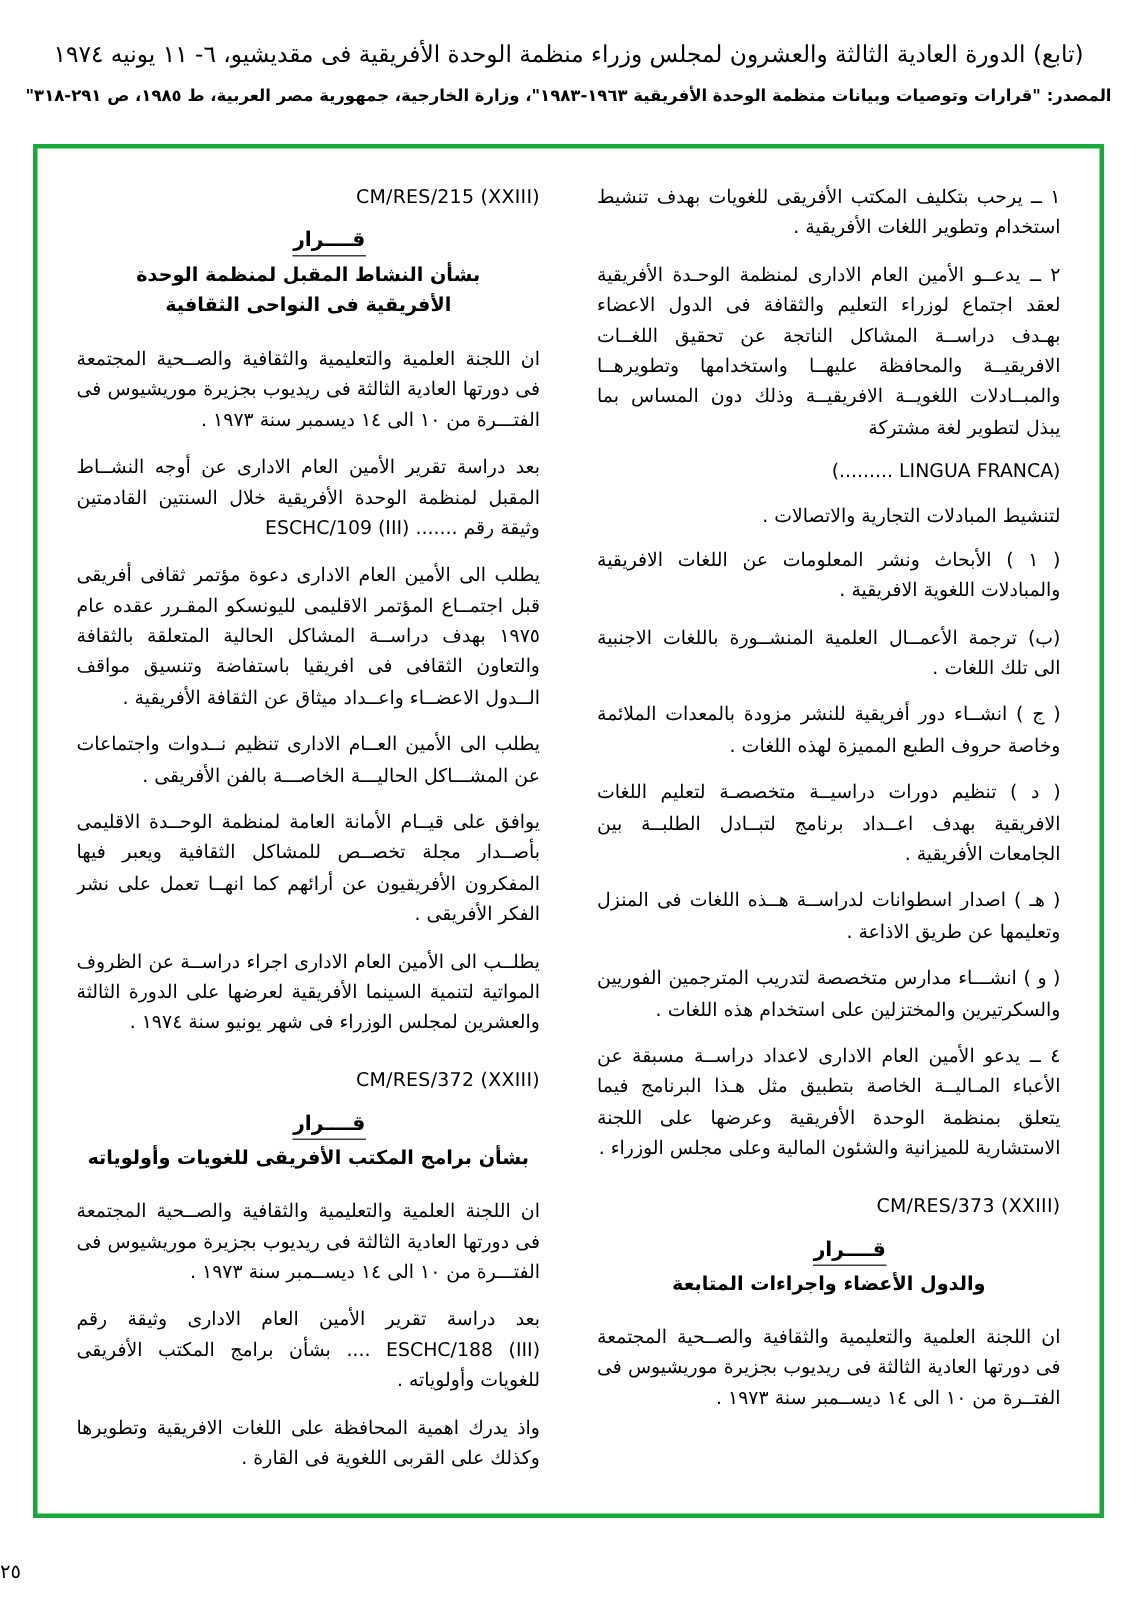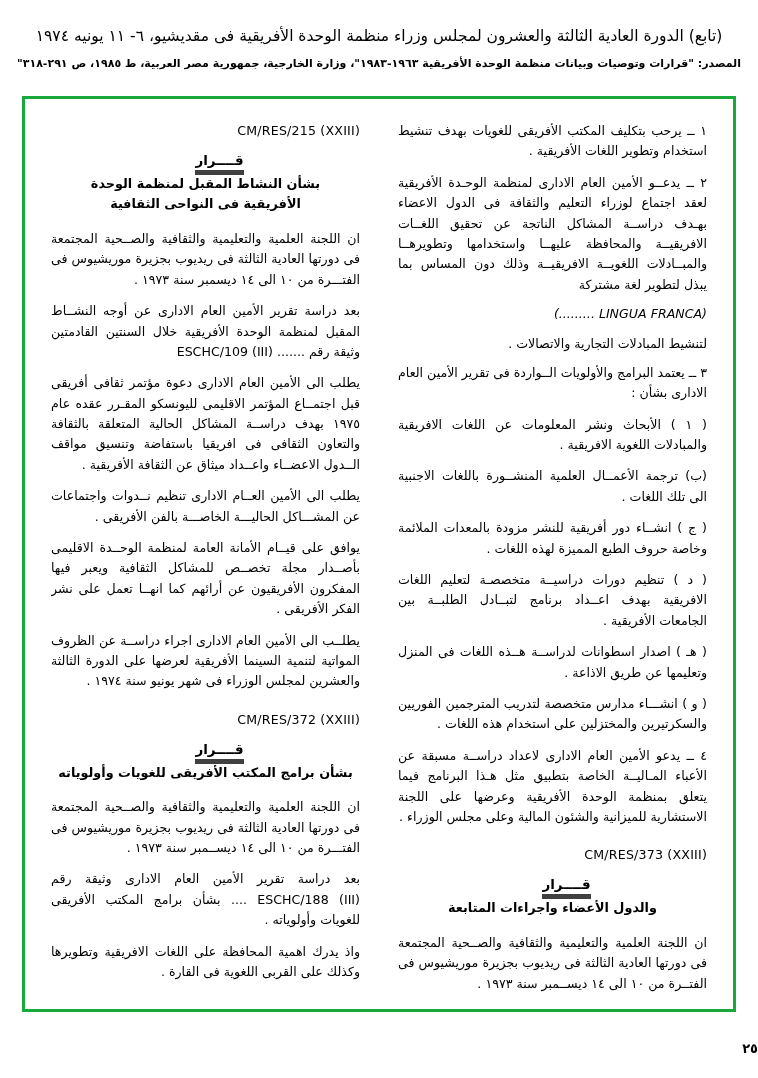--- a/index.html
+++ b/index.html
@@ -84,61 +84,59 @@
     letter-spacing: 0.2px;
   }
   .res-word {
     text-align: center;
     font-size: 13.5px;
     font-weight: bold;
     margin: 0 0 6px 0;
     letter-spacing: 2px;
   }
   .res-word .underline {
-    border-bottom: 5px solid #404040;
+    border-bottom: 1px solid #404040;
     padding-bottom: 2px;
     margin-left: 28px;
   }
   .res-subject {
     text-align: center;
     font-size: 12.8px;
     font-weight: bold;
     line-height: 1.6;
     margin: 6px 0 14px 0;
   }
   .page-number {
     position: absolute;
     bottom: 22px;
     left: 0;
     right: 0;
-    text-align: right;
+    text-align: left;
     font-size: 13px;
-    font-weight: bold;
   }
-  .ltr-inline { direction: ltr; unicode-bidi: embed; font-style: italic; }
+  .ltr-inline { direction: ltr; unicode-bidi: embed; }
 </style>
 </head>
 <body>
 
 <div class="page">
 
   <div class="header-block">
     <div class="doc-title">(تابع) الدورة العادية الثالثة والعشرون لمجلس وزراء منظمة الوحدة الأفريقية فى مقديشيو، ٦- ١١ يونيه ١٩٧٤</div>
     <div class="doc-source">المصدر: "قرارات وتوصيات وبيانات منظمة الوحدة الأفريقية ١٩٦٣-١٩٨٣"، وزارة الخارجية، جمهورية مصر العربية، ط ١٩٨٥، ص ٢٩١-٣١٨"</div>
   </div>
 
   <div class="frame">
     <div class="frame-inner">
 
       <div class="col col-right">
         <p class="par">١ ــ يرحب بتكليف المكتب الأفريقى للغويات بهدف تنشيط استخدام وتطوير اللغات الأفريقية .</p>
         <p class="par tight">٢ ــ يدعــو الأمين العام الادارى لمنظمة الوحـدة الأفريقية لعقد اجتماع لوزراء التعليم والثقافة فى الدول الاعضاء بهـدف دراســة المشاكل الناتجة عن تحقيق اللغــات الافريقيــة والمحافظة عليهــا واستخدامها وتطويرهــا والمبــادلات اللغويــة الافريقيــة وذلك دون المساس بما يبذل لتطوير لغة مشتركة</p>
         <p class="par tight ltr-inline" style="text-align:right;">(LINGUA FRANCA .........)</p>
         <p class="par tight">لتنشيط المبادلات التجارية والاتصالات .</p>
-        <p class="par">٣ ــ يعتمد البرامج والأولويات الــواردة فى تقرير الأمين العام الادارى بشأن :</p>
         <p class="par">( ١ ) الأبحاث ونشر المعلومات عن اللغات الافريقية والمبادلات اللغوية الافريقية .</p>
         <p class="par">(ب) ترجمة الأعمــال العلمية المنشــورة باللغات الاجنبية الى تلك اللغات .</p>
         <p class="par">( ج ) انشــاء دور أفريقية للنشر مزودة بالمعدات الملائمة وخاصة حروف الطبع المميزة لهذه اللغات .</p>
         <p class="par">( د ) تنظيم دورات دراسيــة متخصصـة لتعليم اللغات الافريقية بهدف اعــداد برنامج لتبــادل الطلبــة بين الجامعات الأفريقية .</p>
         <p class="par">( هـ ) اصدار اسطوانات لدراســة هــذه اللغات فى المنزل وتعليمها عن طريق الاذاعة .</p>
         <p class="par">( و ) انشـــاء مدارس متخصصة لتدريب المترجمين الفوريين والسكرتيرين والمختزلين على استخدام هذه اللغات .</p>
         <p class="par">٤ ــ يدعو الأمين العام الادارى لاعداد دراســة مسبقة عن الأعباء المـاليــة الخاصة بتطبيق مثل هـذا البرنامج فيما يتعلق بمنظمة الوحدة الأفريقية وعرضها على اللجنة الاستشارية للميزانية والشئون المالية وعلى مجلس الوزراء .</p>
 
         <div class="res-id">CM/RES/373 (XXIII)</div>
         <div class="res-word">

